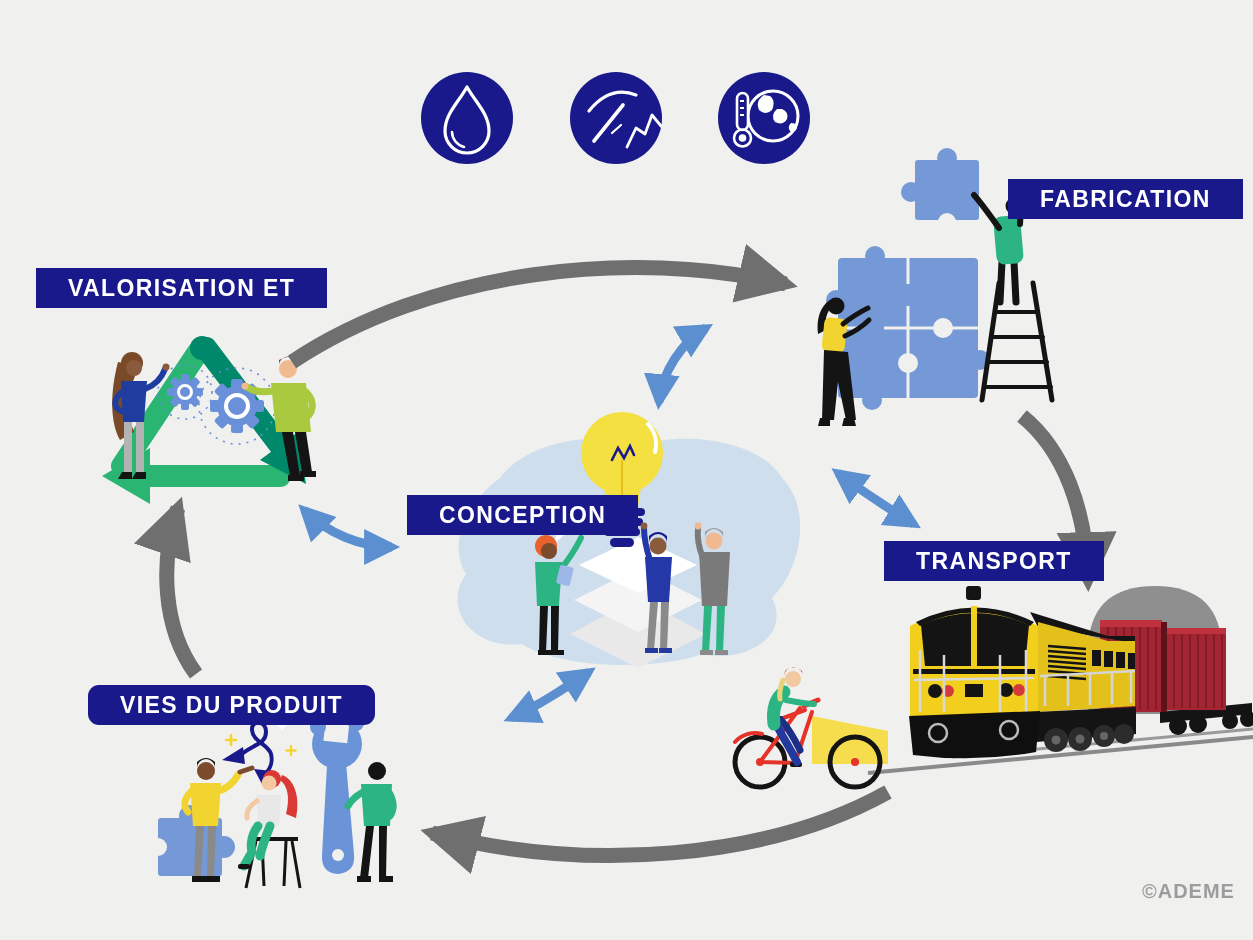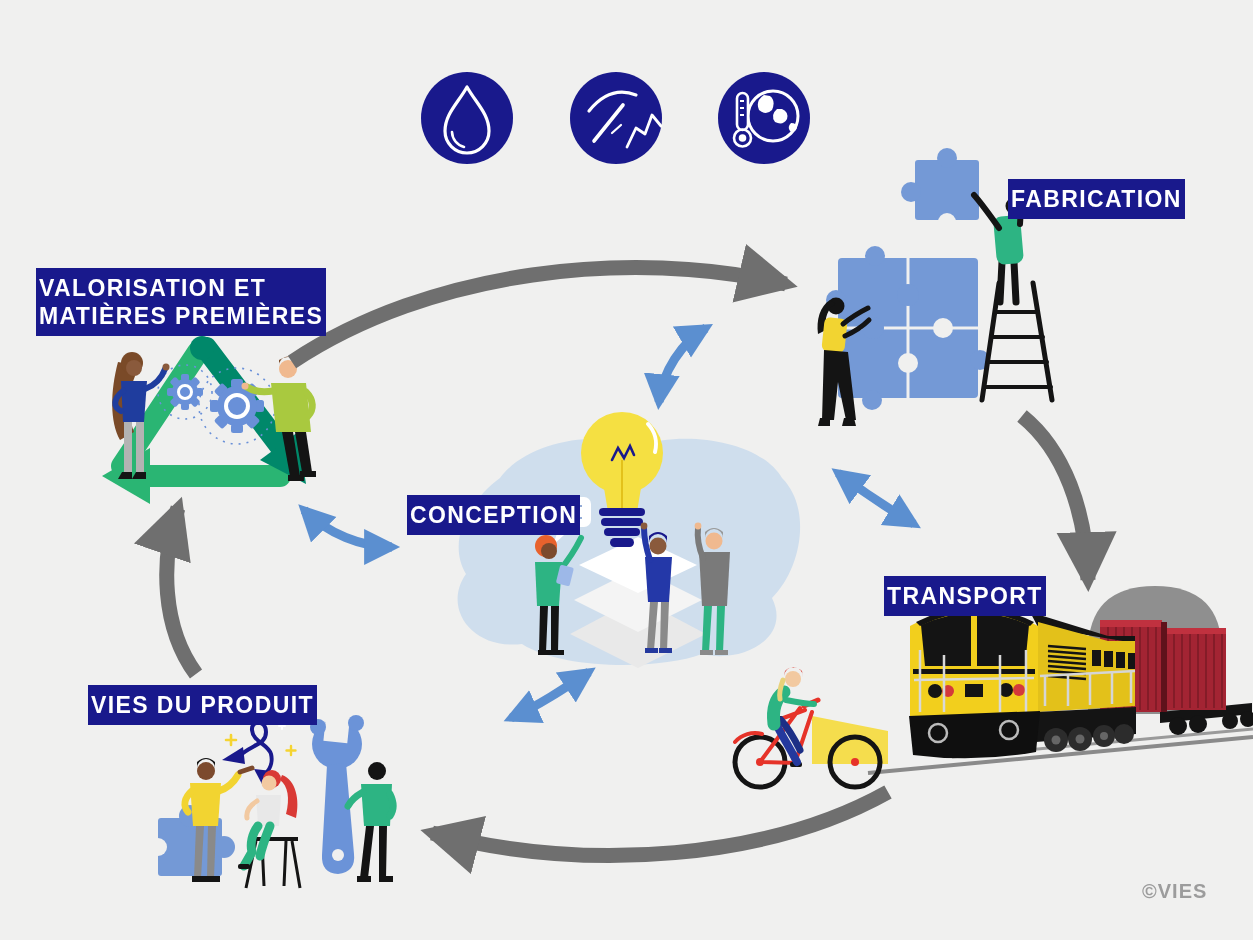--- a/index.html
+++ b/index.html
@@ -1,26 +1,26 @@
 <!DOCTYPE html>
 <html><head>
 <meta charset="utf-8">
 <style>
   html,body{margin:0;padding:0;background:#f0f0ef;}
   .canvas{position:relative;width:1253px;height:940px;background:#f0f0ef;overflow:hidden;
           font-family:"Liberation Sans",sans-serif;}
   .layer{position:absolute;left:0;top:0;}
   .stage-label{position:absolute;background:#19198c;color:#ffffff;
     font-weight:600;font-size:23px;line-height:1.22;letter-spacing:1.4px;
-    padding:6px 3px;white-space:nowrap;z-index:5;}
+    padding:6px 32px;white-space:nowrap;z-index:5;}
   #valorisation-label{left:36px;top:250px;margin-top:18px;}
   #fabrication-label{left:1008px;top:179px;}
   #conception-label{left:407px;top:467px;margin-top:28px;}
-  #transport-label{left:884px;top:541px;margin-top:35px;}
-  #vies-label{left:88px;top:685px;}
+  #transport-label{left:884px;top:541px;}
+  #vies-label{left:88px;top:685px;border-radius:11px;}
   .credit{position:absolute;left:1142px;top:880px;color:#9c9c9c;
     font-weight:600;font-size:20px;letter-spacing:1px;z-index:5;}
 </style>
 </head>
 <body>
 
 <div class="canvas">
 
 <svg class="layer" width="1253" height="940" viewBox="0 0 1253 940">
   <defs>
@@ -370,22 +370,21 @@
   <g fill="none" stroke="#5b8fd0" stroke-width="9">
     <path d="M659 402 C662 372 682 342 706 328" marker-start="url(#blueheadrev)" marker-end="url(#bluehead)"></path>
     <path d="M838 473 C866 494 894 512 914 524" marker-start="url(#blueheadrev)" marker-end="url(#bluehead)"></path>
     <path d="M511 718 C538 706 565 688 589 672" marker-start="url(#blueheadrev)" marker-end="url(#bluehead)"></path>
     <path d="M304 510 C328 534 362 547 392 547" marker-start="url(#blueheadrev)" marker-end="url(#bluehead)"></path>
   </g>
 </svg>
 
 <div class="stage-label" id="valorisation-label">
   <div>VALORISATION ET</div>
-  <div>MATIÈRES PREMIÈRES</div>
 </div>
 <div class="stage-label" id="fabrication-label">FABRICATION</div>
 <div class="stage-label" id="conception-label">CONCEPTION</div>
 <div class="stage-label" id="transport-label">TRANSPORT</div>
 <div class="stage-label" id="vies-label">VIES DU PRODUIT</div>
 
-<div class="credit">©VIES</div>
+<div class="credit">©ADEME</div>
 
 </div>
 
 </body></html>

